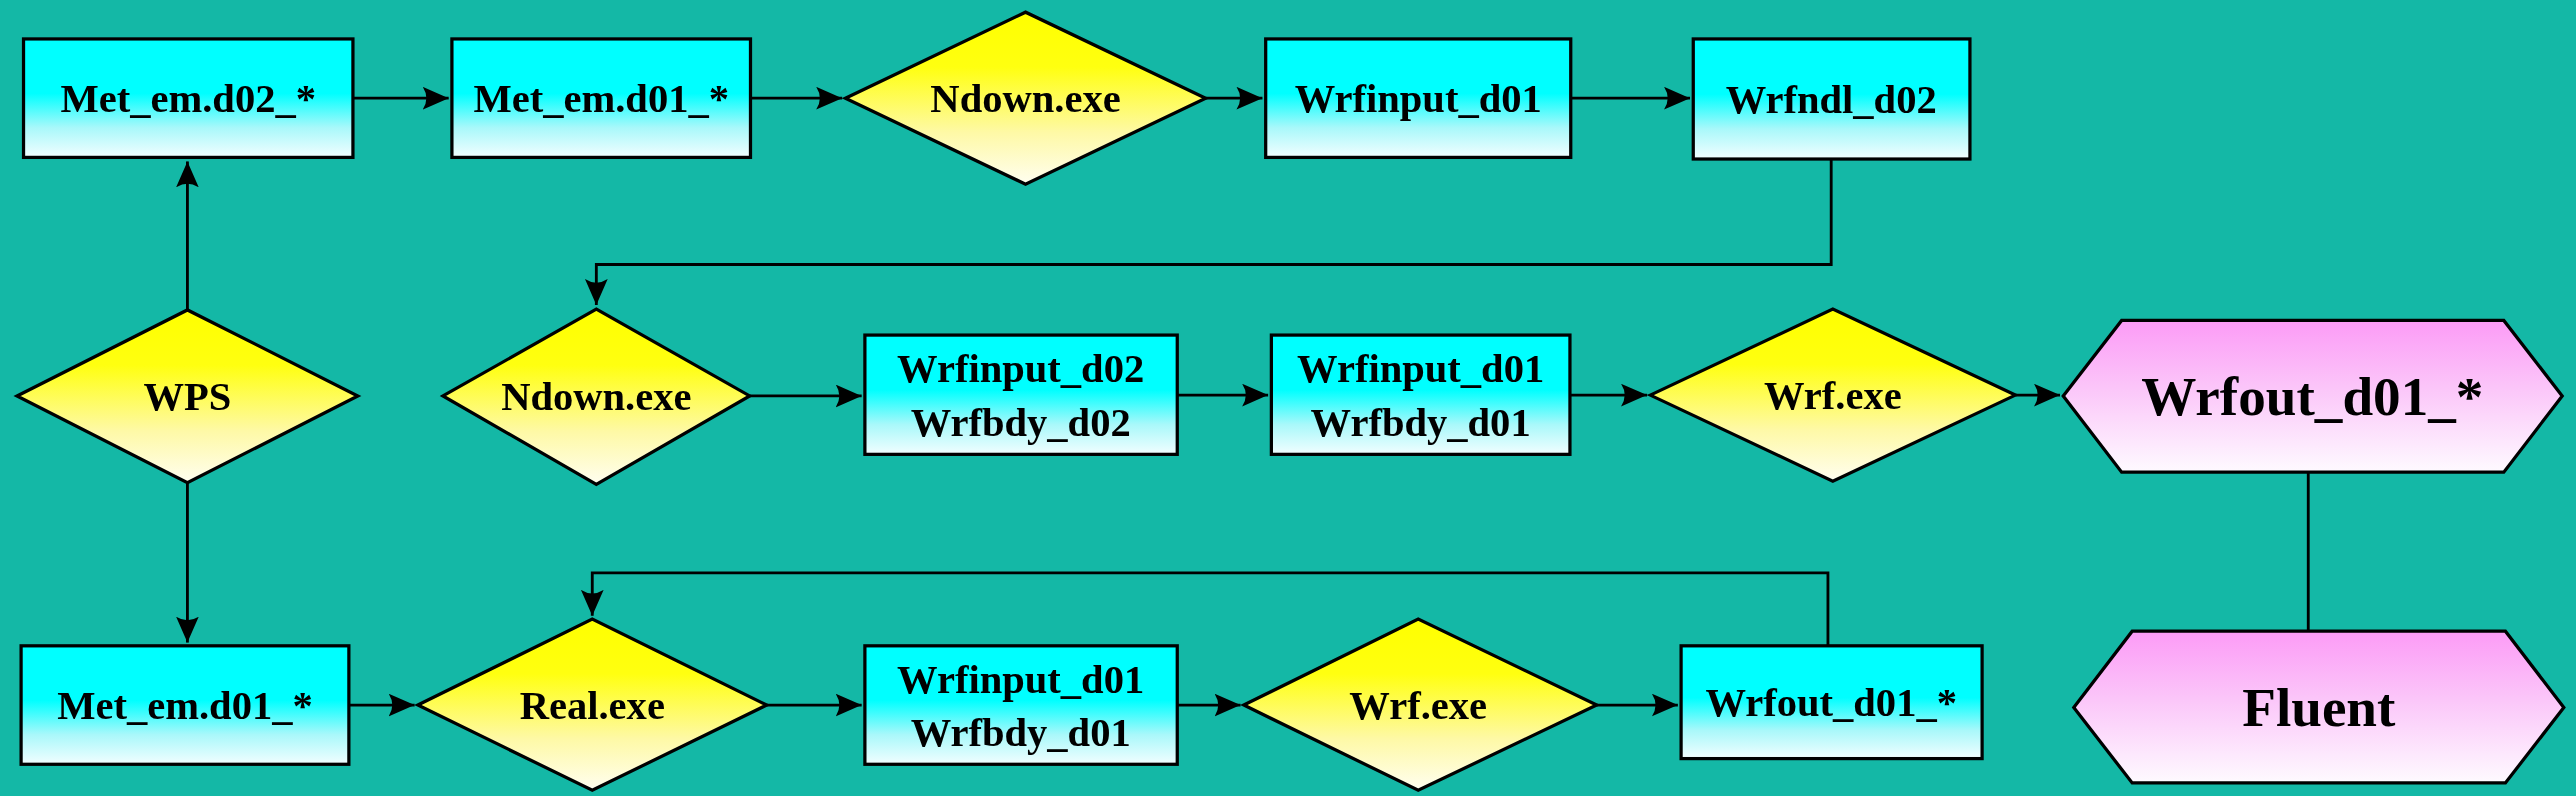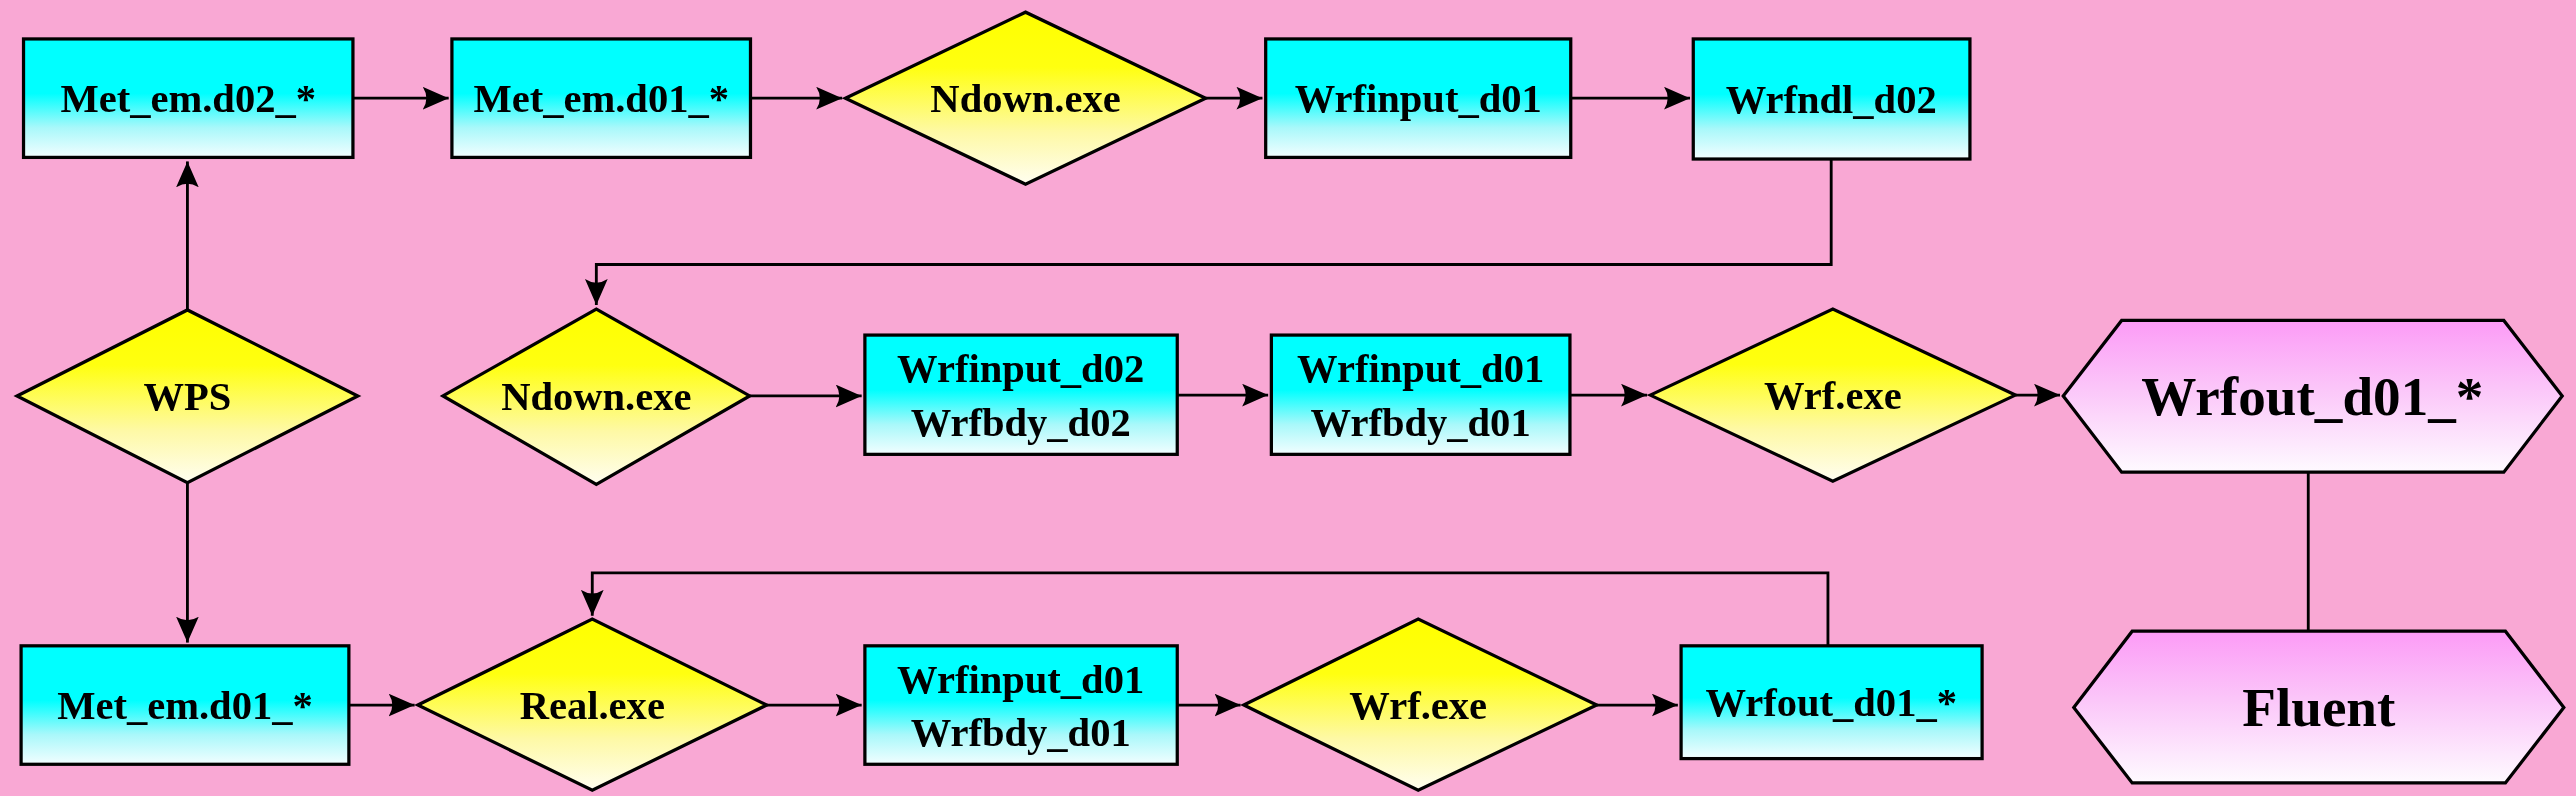--- a/index.html
+++ b/index.html
@@ -1,16 +1,16 @@
 <!DOCTYPE html>
 <html style="font-size:13px"><head>
 <meta charset="utf-8">
 <style>
   html, body { margin: 0; padding: 0; background: #ffffff; }
-  .diagram-wrap { width: 100%; background: #f9a8d4; }
+  .diagram-wrap { width: 100%; background: #14b8a6; }
   svg { display: block; width: 100%; height: auto; }
   .node-label {
     font-family: "Liberation Serif", "DejaVu Serif", serif;
     font-weight: bold;
     fill: #000000;
     text-anchor: middle;
   }
   .lbl-48 { font-size: 50px; }
   .lbl-hex { font-size: 68px; }
   .shape { stroke: #000000; stroke-width: 4; }

